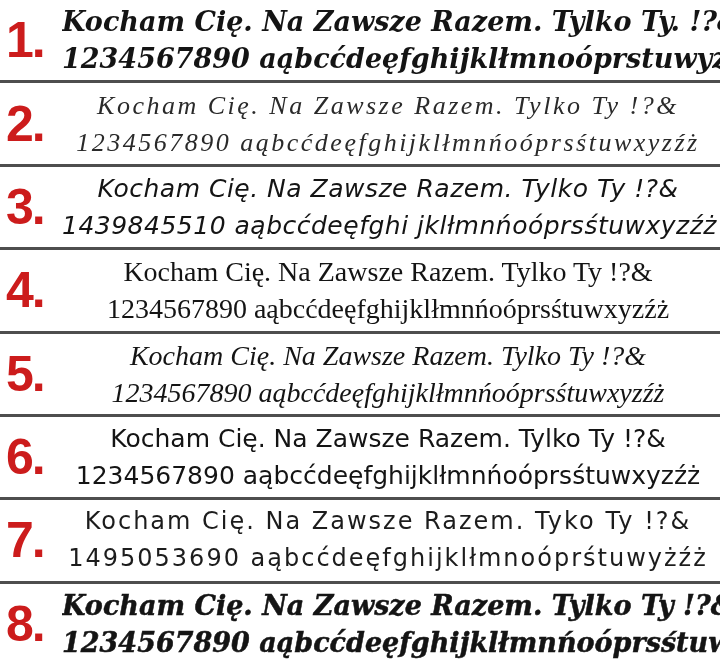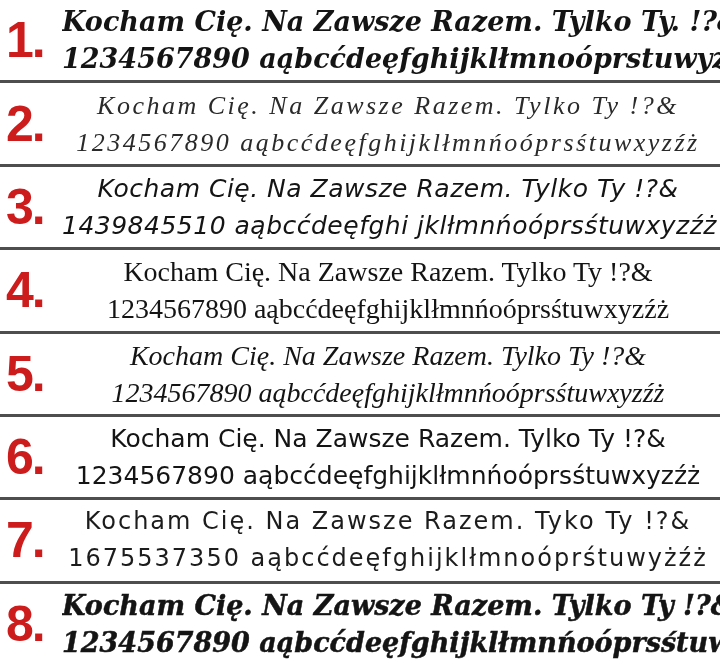--- a/index.html
+++ b/index.html
@@ -111,21 +111,21 @@
     <div class="sample f6">
       <div class="ln">Kocham Cię. Na Zawsze Razem. Tylko Ty !?&amp;</div>
       <div class="ln">1234567890 aąbcćdeęfghijklłmnńoóprsśtuwxyzźż</div>
     </div>
   </div>
 
   <div class="row">
     <div class="num">7.</div>
     <div class="sample f7">
       <div class="ln">Kocham Cię. Na Zawsze Razem. Tyko Ty !?&amp;</div>
-      <div class="ln">1675537350 aąbcćdeęfghijklłmnoóprśtuwyżźż</div>
+      <div class="ln">1495053690 aąbcćdeęfghijklłmnoóprśtuwyżźż</div>
     </div>
   </div>
 
   <div class="row">
     <div class="num">8.</div>
     <div class="sample f8">
       <div class="ln">Kocham Cię. Na Zawsze Razem. Tylko Ty !?&amp;</div>
       <div class="ln">1234567890 aąbcćdeęfghijklłmnńoóprsśtuwxyzźż</div>
     </div>
   </div>

